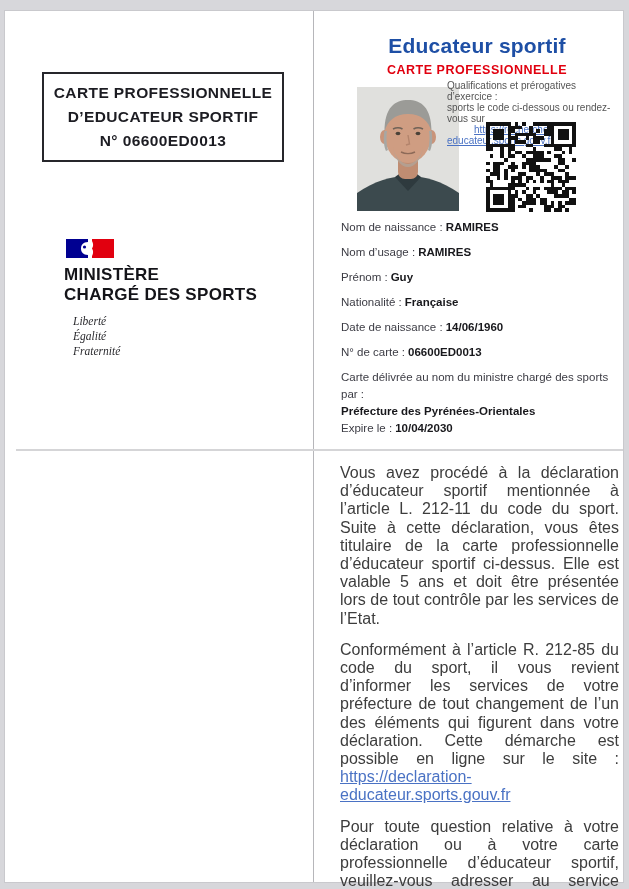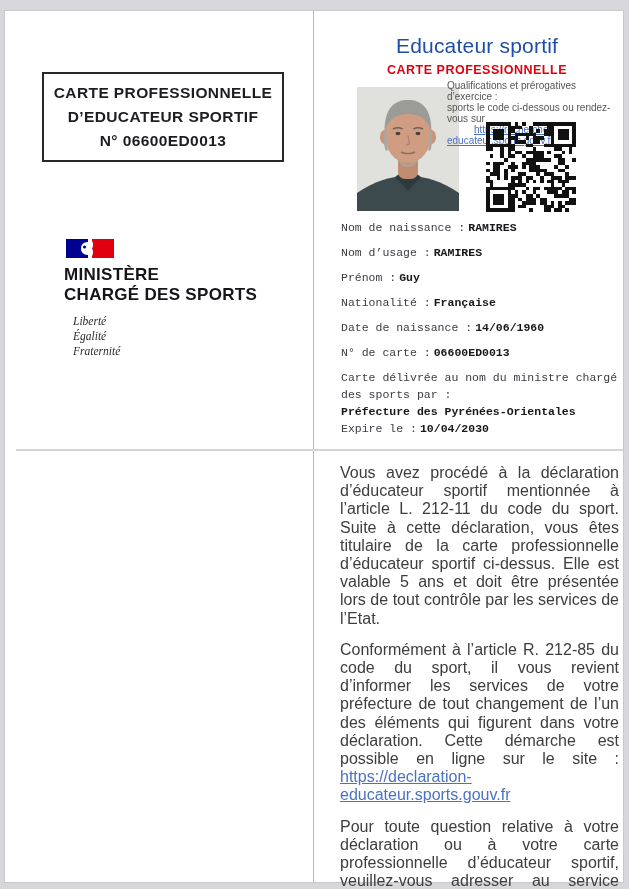--- a/index.html
+++ b/index.html
@@ -28,32 +28,32 @@
   .ministry-name{font-size:17px;font-weight:bold;color:#141419;line-height:20px;letter-spacing:.3px;}
   .motto{
     margin:9px 0 0 9px;
     font-family:"Liberation Serif",serif;font-style:italic;
     font-size:11.5px;line-height:15px;color:#2a2a2e;
   }
 
   
   .right-top{position:absolute;left:330px;top:0;width:284px;height:438px;}
   .rt-title{position:absolute;top:23px;width:100%;text-align:center;
-    font-size:21px;font-weight:normal;color:#1e4fa5;letter-spacing:.2px;}
+    font-size:21px;font-weight:bold;color:#1e4fa5;letter-spacing:.2px;}
   .rt-subtitle{position:absolute;top:52px;width:100%;text-align:center;
     font-size:12.5px;font-weight:bold;color:#e1000f;letter-spacing:.5px;}
   .photo{position:absolute;left:22px;top:76px;width:102px;height:124px;}
   .photo svg{display:block;}
   .qr-caption{position:absolute;left:112px;top:69px;width:176px;
     text-align:left;font-size:10px;line-height:11px;color:#555;}
   .qr-caption a{color:#4a72c4;text-decoration:underline;cursor:pointer;padding-left:27px;}
   .qr-svg{position:absolute;left:151px;top:111px;width:90px;height:90px;fill:#111;}
 
   .fields{position:absolute;left:6px;top:208px;width:278px;
-    font-size:11.5px;color:#3c3c44;font-family:Liberation Mono, monospace;}
+    font-size:11.5px;color:#3c3c44;}
   .field-row{margin-bottom:7.5px;line-height:17.5px;}
   .fv{font-weight:bold;color:#18181c;margin-left:3px;}
   .delivery-label{line-height:17px;}
   .delivery-value{font-weight:bold;color:#18181c;line-height:17px;}
   .expiry-row{line-height:17px;}
 
   
   .notice{position:absolute;left:335px;top:453px;width:279px;}
   .notice p{margin:0 0 13px 0;font-size:16px;line-height:18.2px;
     text-align:justify;color:#3d3d3d;}

